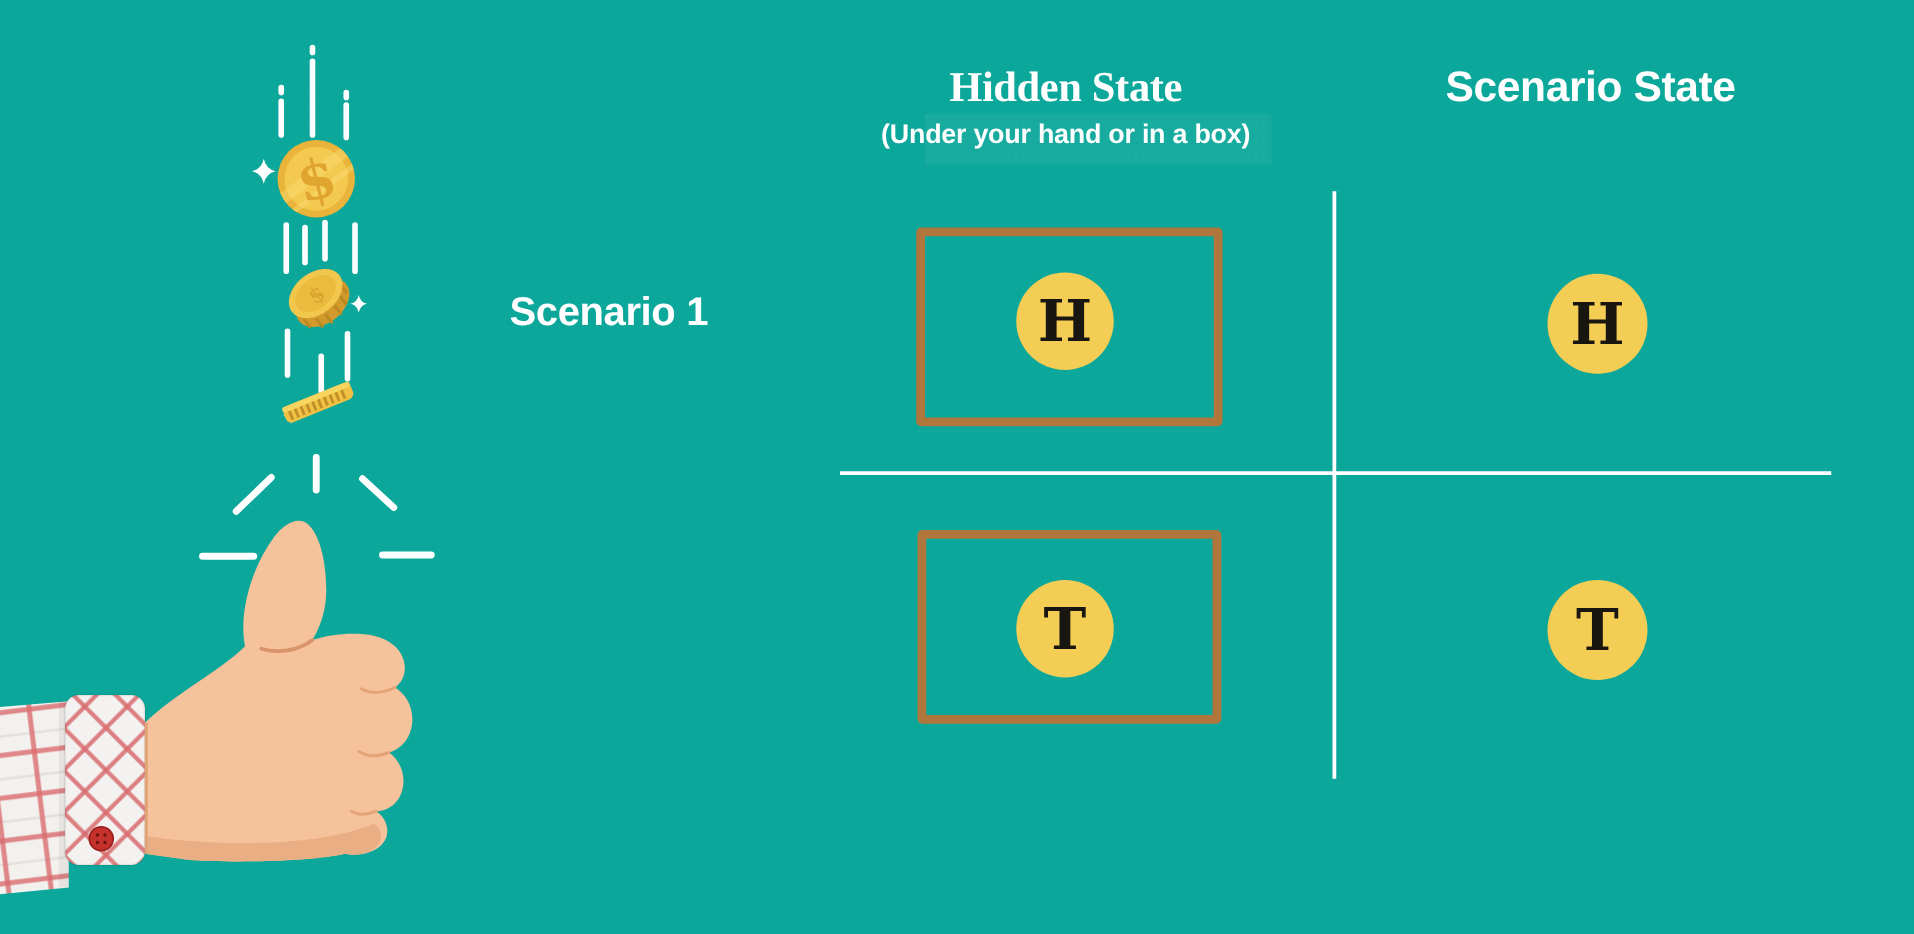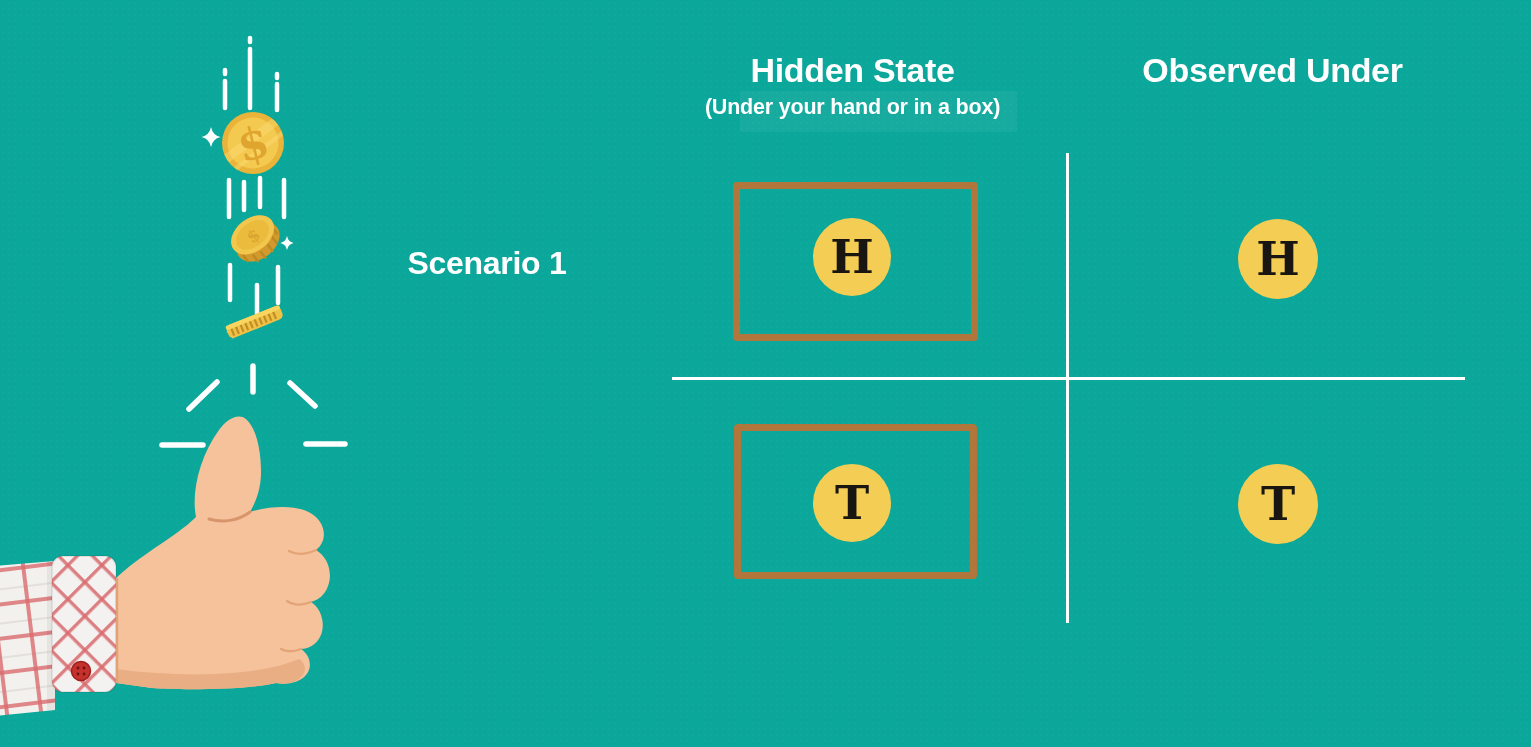--- a/index.html
+++ b/index.html
@@ -21,21 +21,21 @@
   .abs{position:absolute;}
   .hdr{
     color:var(--heading-text);font-weight:bold;text-align:center;
     letter-spacing:-.3px;line-height:1.05;
   }
   .hdr-main{font-size:34px;}
   .hdr-sub{font-size:21.5px;letter-spacing:-.2px;}
   .band{background:rgba(255,255,255,0.05);border-radius:2px;}
   .scenario{
     color:var(--heading-text);font-weight:bold;font-size:32px;
-    text-align:center;letter-spacing:-.3px;margin-top:14px;
+    text-align:center;letter-spacing:-.3px;
   }
   .vline{background:var(--divider);width:3px;}
   .hline{background:var(--divider);height:3px;}
   .coinbox{
     border:7px solid var(--box-border);border-radius:4px;box-sizing:border-box;
   }
   .coin{
     background:var(--coin-fill);border-radius:50%;
     display:flex;align-items:center;justify-content:center;
     font-family:"DejaVu Serif",serif;font-weight:bold;
@@ -152,23 +152,23 @@
       <path d="M117 578V683" stroke="#E0A377" stroke-width="2.5"></path>
       <g stroke="#E4A478" stroke-width="2.4" fill="none" stroke-linecap="round">
         <path d="M316 550 C 305 555 296 555 289 551"></path>
         <path d="M311 602 C 301 606 293 605 287 601"></path>
         <path d="M301 649 C 293 652 286 652 281 649"></path>
       </g>
     </g>
   </svg>
 
   <div class="abs band" style="left:740px;top:91px;width:277px;height:41px;"></div>
-  <div class="abs hdr hdr-main" style="left:655px;top:53px;width:395px;">Hidden State</div>
+  <div class="abs hdr hdr-main" style="left:655px;top:53px;width:395px;font-family:Liberation Serif, serif;">Hidden State</div>
   <div class="abs hdr hdr-sub" style="left:655px;top:96px;width:395px;">(Under your hand or in a box)</div>
-  <div class="abs hdr hdr-main" style="left:1075px;top:53px;width:395px;">Observed Under</div>
+  <div class="abs hdr hdr-main" style="left:1075px;top:53px;width:395px;">Scenario State</div>
 
   <div class="abs vline" style="left:1066px;top:153px;height:470px;"></div>
   <div class="abs hline" style="left:672px;top:377px;width:793px;"></div>
 
   <div class="abs scenario" style="left:377px;top:231px;width:220px;">Scenario 1</div>
 
   <div class="abs coinbox" style="left:733px;top:182px;width:245px;height:159px;"></div>
   <div class="abs coin" style="left:813px;top:218px;width:78px;height:78px;">H</div>
 
   <div class="abs coinbox" style="left:734px;top:424px;width:243px;height:155px;"></div>

